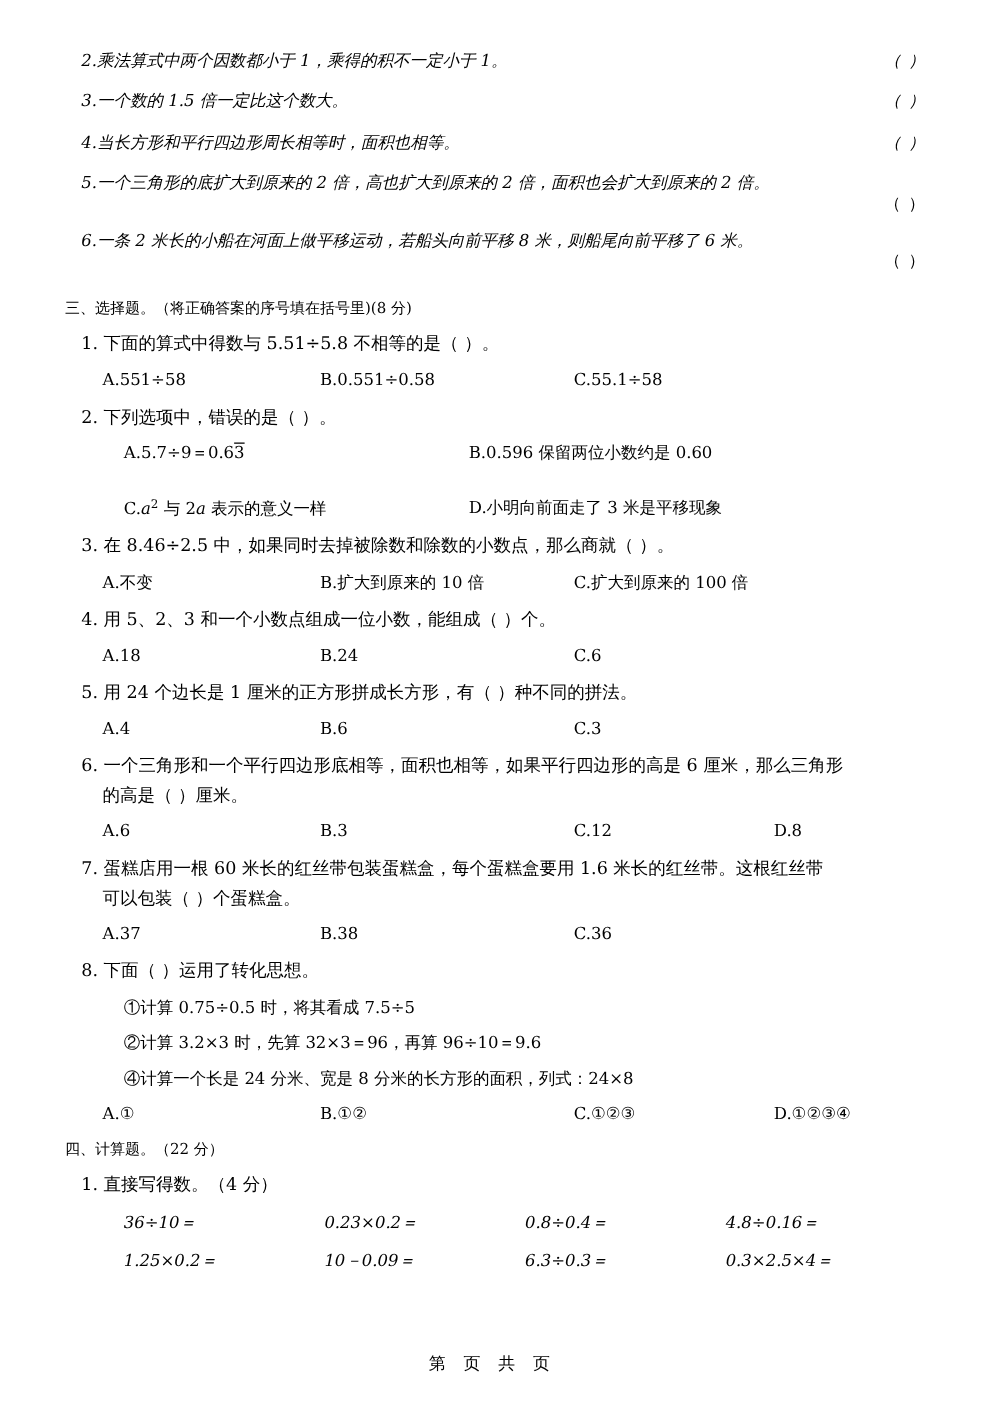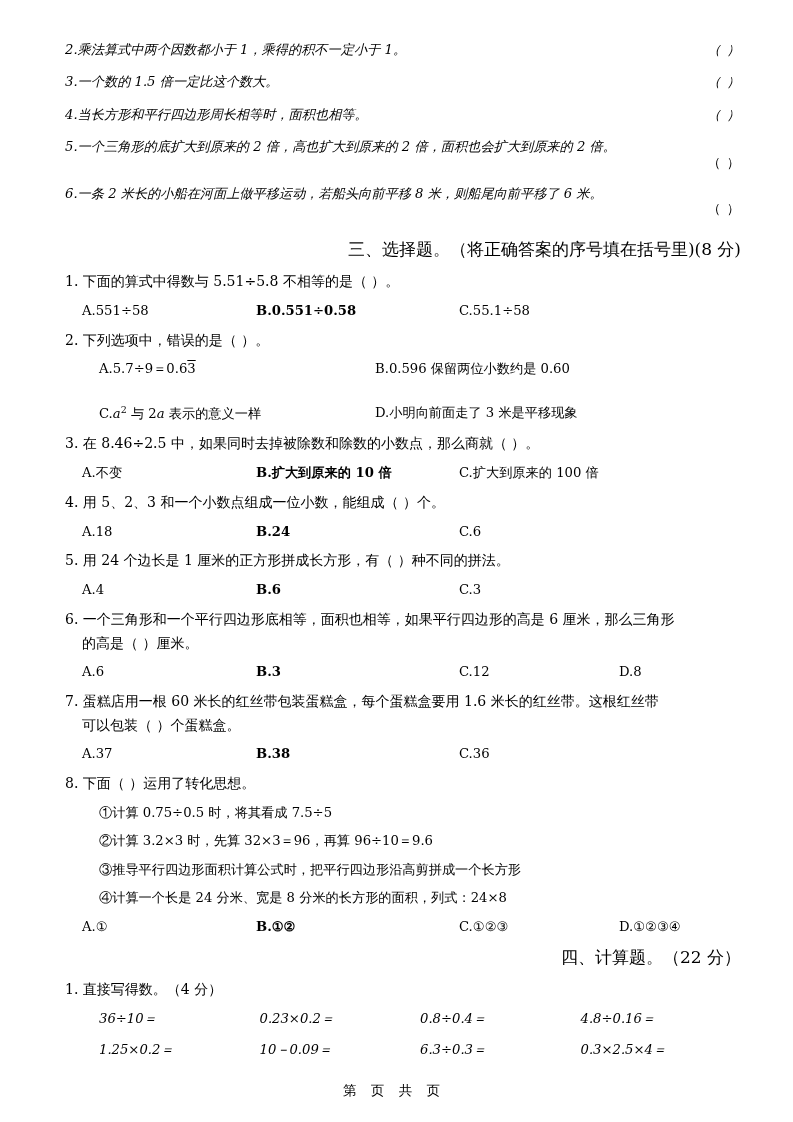--- a/index.html
+++ b/index.html
@@ -16,37 +16,36 @@
     overflow: hidden;
   }
   .page {
     width: 793px;
     height: 1122px;
     box-sizing: border-box;
     padding: 40px 52px 0 52px;
     position: relative;
   }
   .sec-head {
-    font-size: 17px;
+    font-size: 12px;
     margin: 0 0 10px 0;
     padding-left: 0;
-    text-align: right;
   }
   .row-opts {
     display: flex;
     font-size: 13.2px;
     line-height: 1.5;
     margin: 0 0 9px 0;
     padding-left: 30px;
   }
   .row-opts > div {
     flex: 0 0 auto;
   }
   .opt-w-3a { width: 174px; }
-  .opt-w-3b { width: 203px; font-weight: bold; }
+  .opt-w-3b { width: 203px; }
   .opt-w-2  { width: 276px; }
   .opt-w-4  { width: 160px; }
   .q {
     font-size: 14px;
     line-height: 1.55;
     margin: 0 0 8px 0;
     padding-left: 30px;
     text-indent: -17px;
   }
   .sub {
@@ -197,21 +196,20 @@
       <div class="opt-w-3a">A.37</div>
       <div class="opt-w-3b">B.38</div>
       <div>C.36</div>
     </div>
 
     <div class="q">
       <span>8.</span> <span>下面（        ）运用了转化思想。</span>
     </div>
     <div class="sub">①计算 0.75÷0.5 时，将其看成 7.5÷5</div>
     <div class="sub">②计算 3.2×3 时，先算 32×3＝96，再算 96÷10＝9.6</div>
-    <div class="sub">③推导平行四边形面积计算公式时，把平行四边形沿高剪拼成一个长方形</div>
     <div class="sub">④计算一个长是 24 分米、宽是 8 分米的长方形的面积，列式：24×8</div>
     <div class="row-opts">
       <div class="opt-w-3a">A.①</div>
       <div class="opt-w-3b">B.①②</div>
       <div class="opt-w-4">C.①②③</div>
       <div>D.①②③④</div>
     </div>
   </div>
 
   <div>

